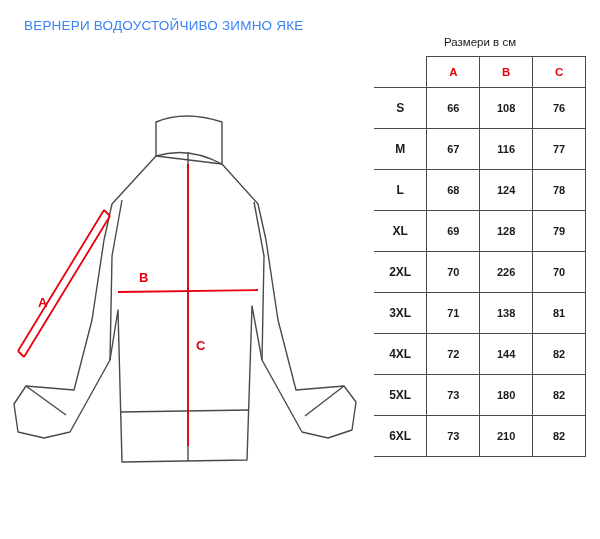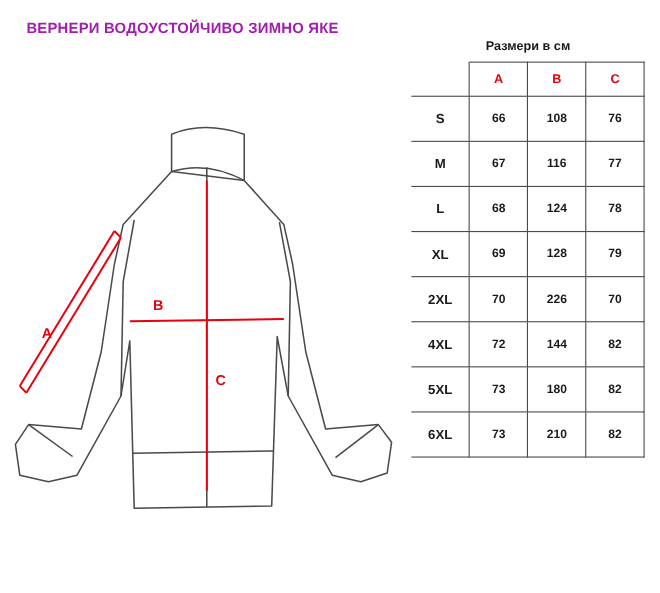--- a/index.html
+++ b/index.html
@@ -12,42 +12,42 @@
     background: #ffffff;
     font-family: "Liberation Sans", sans-serif;
     position: relative;
     overflow: hidden;
   }
   #title {
     position: absolute;
     left: 24px;
     top: 18px;
     font-size: 13.5px;
-    font-weight: bold;
-    color: #a21caf;
+    font-weight: normal;
+    color: #3b82f6;
     letter-spacing: 0.2px;
     white-space: nowrap;
   }
   #jacket-diagram {
     position: absolute;
     left: 0px;
     top: 60px;
     width: 370px;
     height: 440px;
   }
   #table-wrap {
     position: absolute;
     left: 374px;
     top: 36px;
     width: 212px;
   }
   #table-caption {
     text-align: center;
     font-size: 11.5px;
-    font-weight: bold;
+    font-weight: normal;
     color: #1a1a1a;
     margin-bottom: 8px;
   }
   table.size-table {
     border-collapse: collapse;
     width: 212px;
     table-layout: fixed;
   }
   table.size-table td, table.size-table th {
     border: 1px solid #4a4a4a;
@@ -177,20 +177,26 @@
         <td>128</td>
         <td>79</td>
       </tr>
       <tr>
         <td class="sizelabel">2XL</td>
         <td>70</td>
         <td>226</td>
         <td>70</td>
       </tr>
       <tr>
+        <td class="sizelabel">3XL</td>
+        <td>71</td>
+        <td>138</td>
+        <td>81</td>
+      </tr>
+      <tr>
         <td class="sizelabel">4XL</td>
         <td>72</td>
         <td>144</td>
         <td>82</td>
       </tr>
       <tr>
         <td class="sizelabel">5XL</td>
         <td>73</td>
         <td>180</td>
         <td>82</td>

